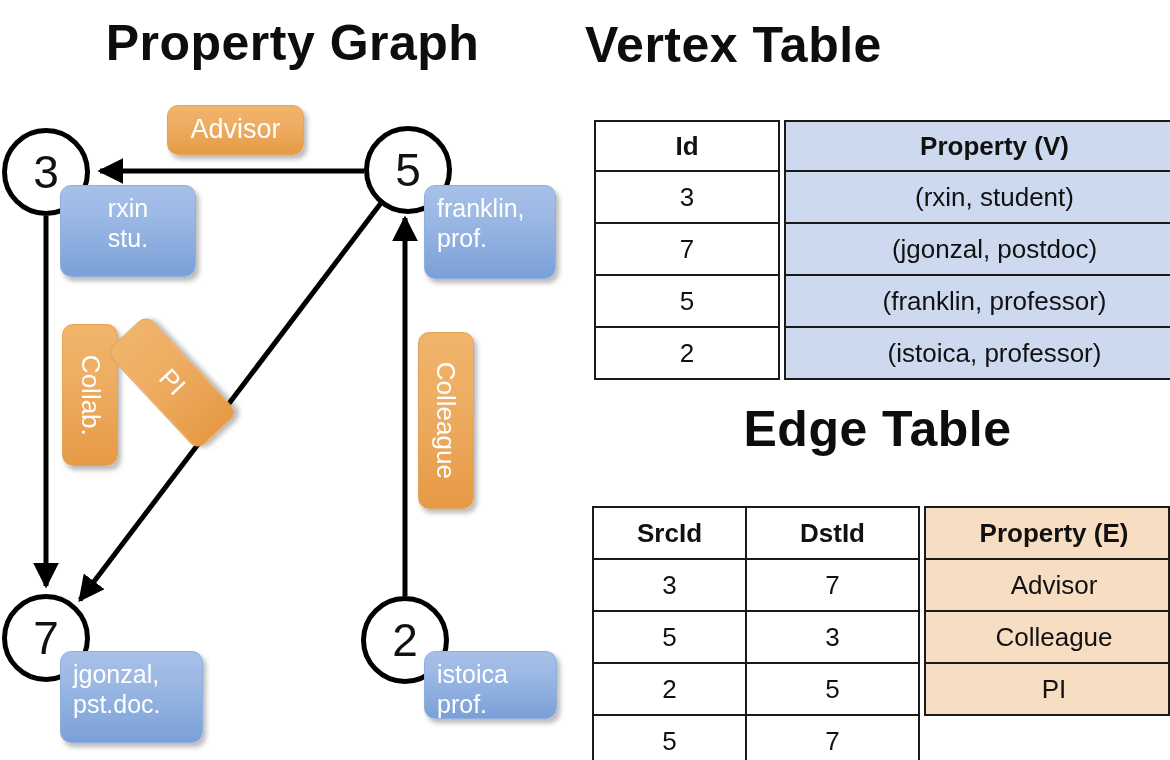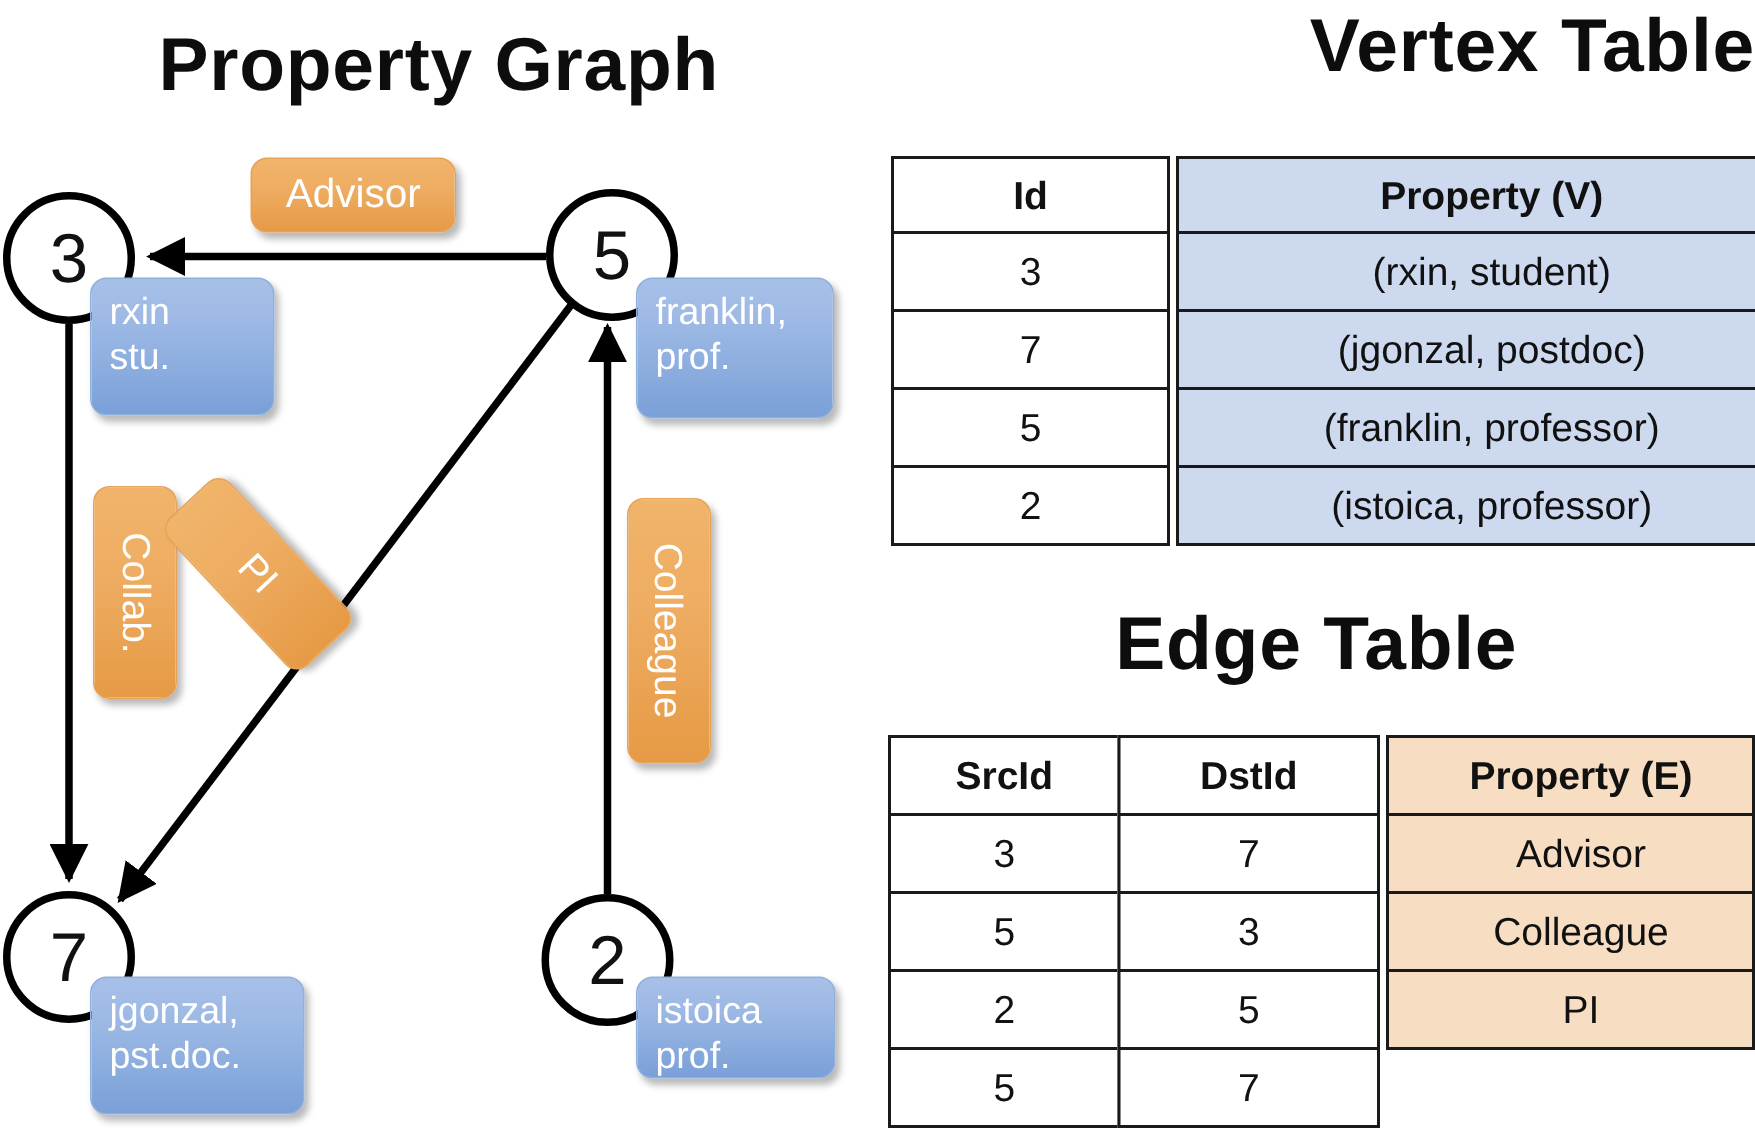--- a/index.html
+++ b/index.html
@@ -17,21 +17,21 @@
   .title{
     position:absolute;
     font-size:50px;
     font-weight:700;
     letter-spacing:.5px;
     color:#0d0d0d;
     white-space:nowrap;
     line-height:1;
   }
   #title-property-graph{left:0;top:18px;width:585px;text-align:center;}
-  #title-vertex-table{left:585px;top:5px;width:585px;text-align:right;}
+  #title-vertex-table{left:585px;top:20px;width:585px;text-align:left;}
   #title-edge-table{left:585px;top:404px;width:585px;text-align:center;}
 
   
   #graph-svg{position:absolute;left:0;top:0;width:585px;height:760px;}
 
   .node{
     position:absolute;
     width:88px;height:88px;
     border:5px solid #000;
     border-radius:50%;
@@ -63,21 +63,21 @@
   .chip.blue{
     background:linear-gradient(180deg,#a7c0e8 0%,#9bb8e4 35%,#7aa0d8 100%);
     border:1px solid #8fb0dd;
   }
   .chip.orange{
     background:linear-gradient(180deg,#f0b46a 0%,#eead63 40%,#e69a45 100%);
     border:1px solid #e5a359;
     display:flex;align-items:center;justify-content:center;
     padding:0;
   }
-  #chip-rxin{left:60px;top:185px;width:123px;height:92px;}
+  #chip-rxin{left:60px;top:185px;width:136px;height:92px;text-align:center;}
   #chip-franklin{left:424px;top:185px;width:132px;height:94px;}
   #chip-jgonzal{left:60px;top:651px;width:143px;height:92px;}
   #chip-istoica{left:424px;top:651px;width:133px;height:68px;}
 
   #chip-advisor{left:167px;top:105px;width:137px;height:50px;font-size:27px;}
 
   #chip-collab{left:62px;top:324px;width:56px;height:142px;}
   #chip-collab .vtext{transform:rotate(90deg);white-space:nowrap;font-size:26px;}
 
   #chip-colleague{left:418px;top:332px;width:56px;height:177px;}
@@ -92,21 +92,21 @@
   .col{display:flex;flex-direction:column;}
   .cell{
     border:2px solid #1a1a1a;
     box-sizing:border-box;
     display:flex;align-items:center;justify-content:center;
     font-size:26px;
     color:#111;
     background:#fff;
     margin-top:-2px;
   }
-  .cell:first-child{margin-top:0;}
+  .cell:first-child{margin-top:16px;}
   .cell.head{font-weight:bold;}
   .col.gap{margin-left:4px;}
   .fill-blue .cell{background:#ccd9ef;}
   .fill-orange .cell{background:#f7ddc2;padding-left:14px;}
 
   
   #vertex-table{left:594px;top:104px;}
   #vertex-table .col.id{width:186px;}
   #vertex-table .col.prop{width:421px;}
   #vertex-table .cell{height:54px;}

